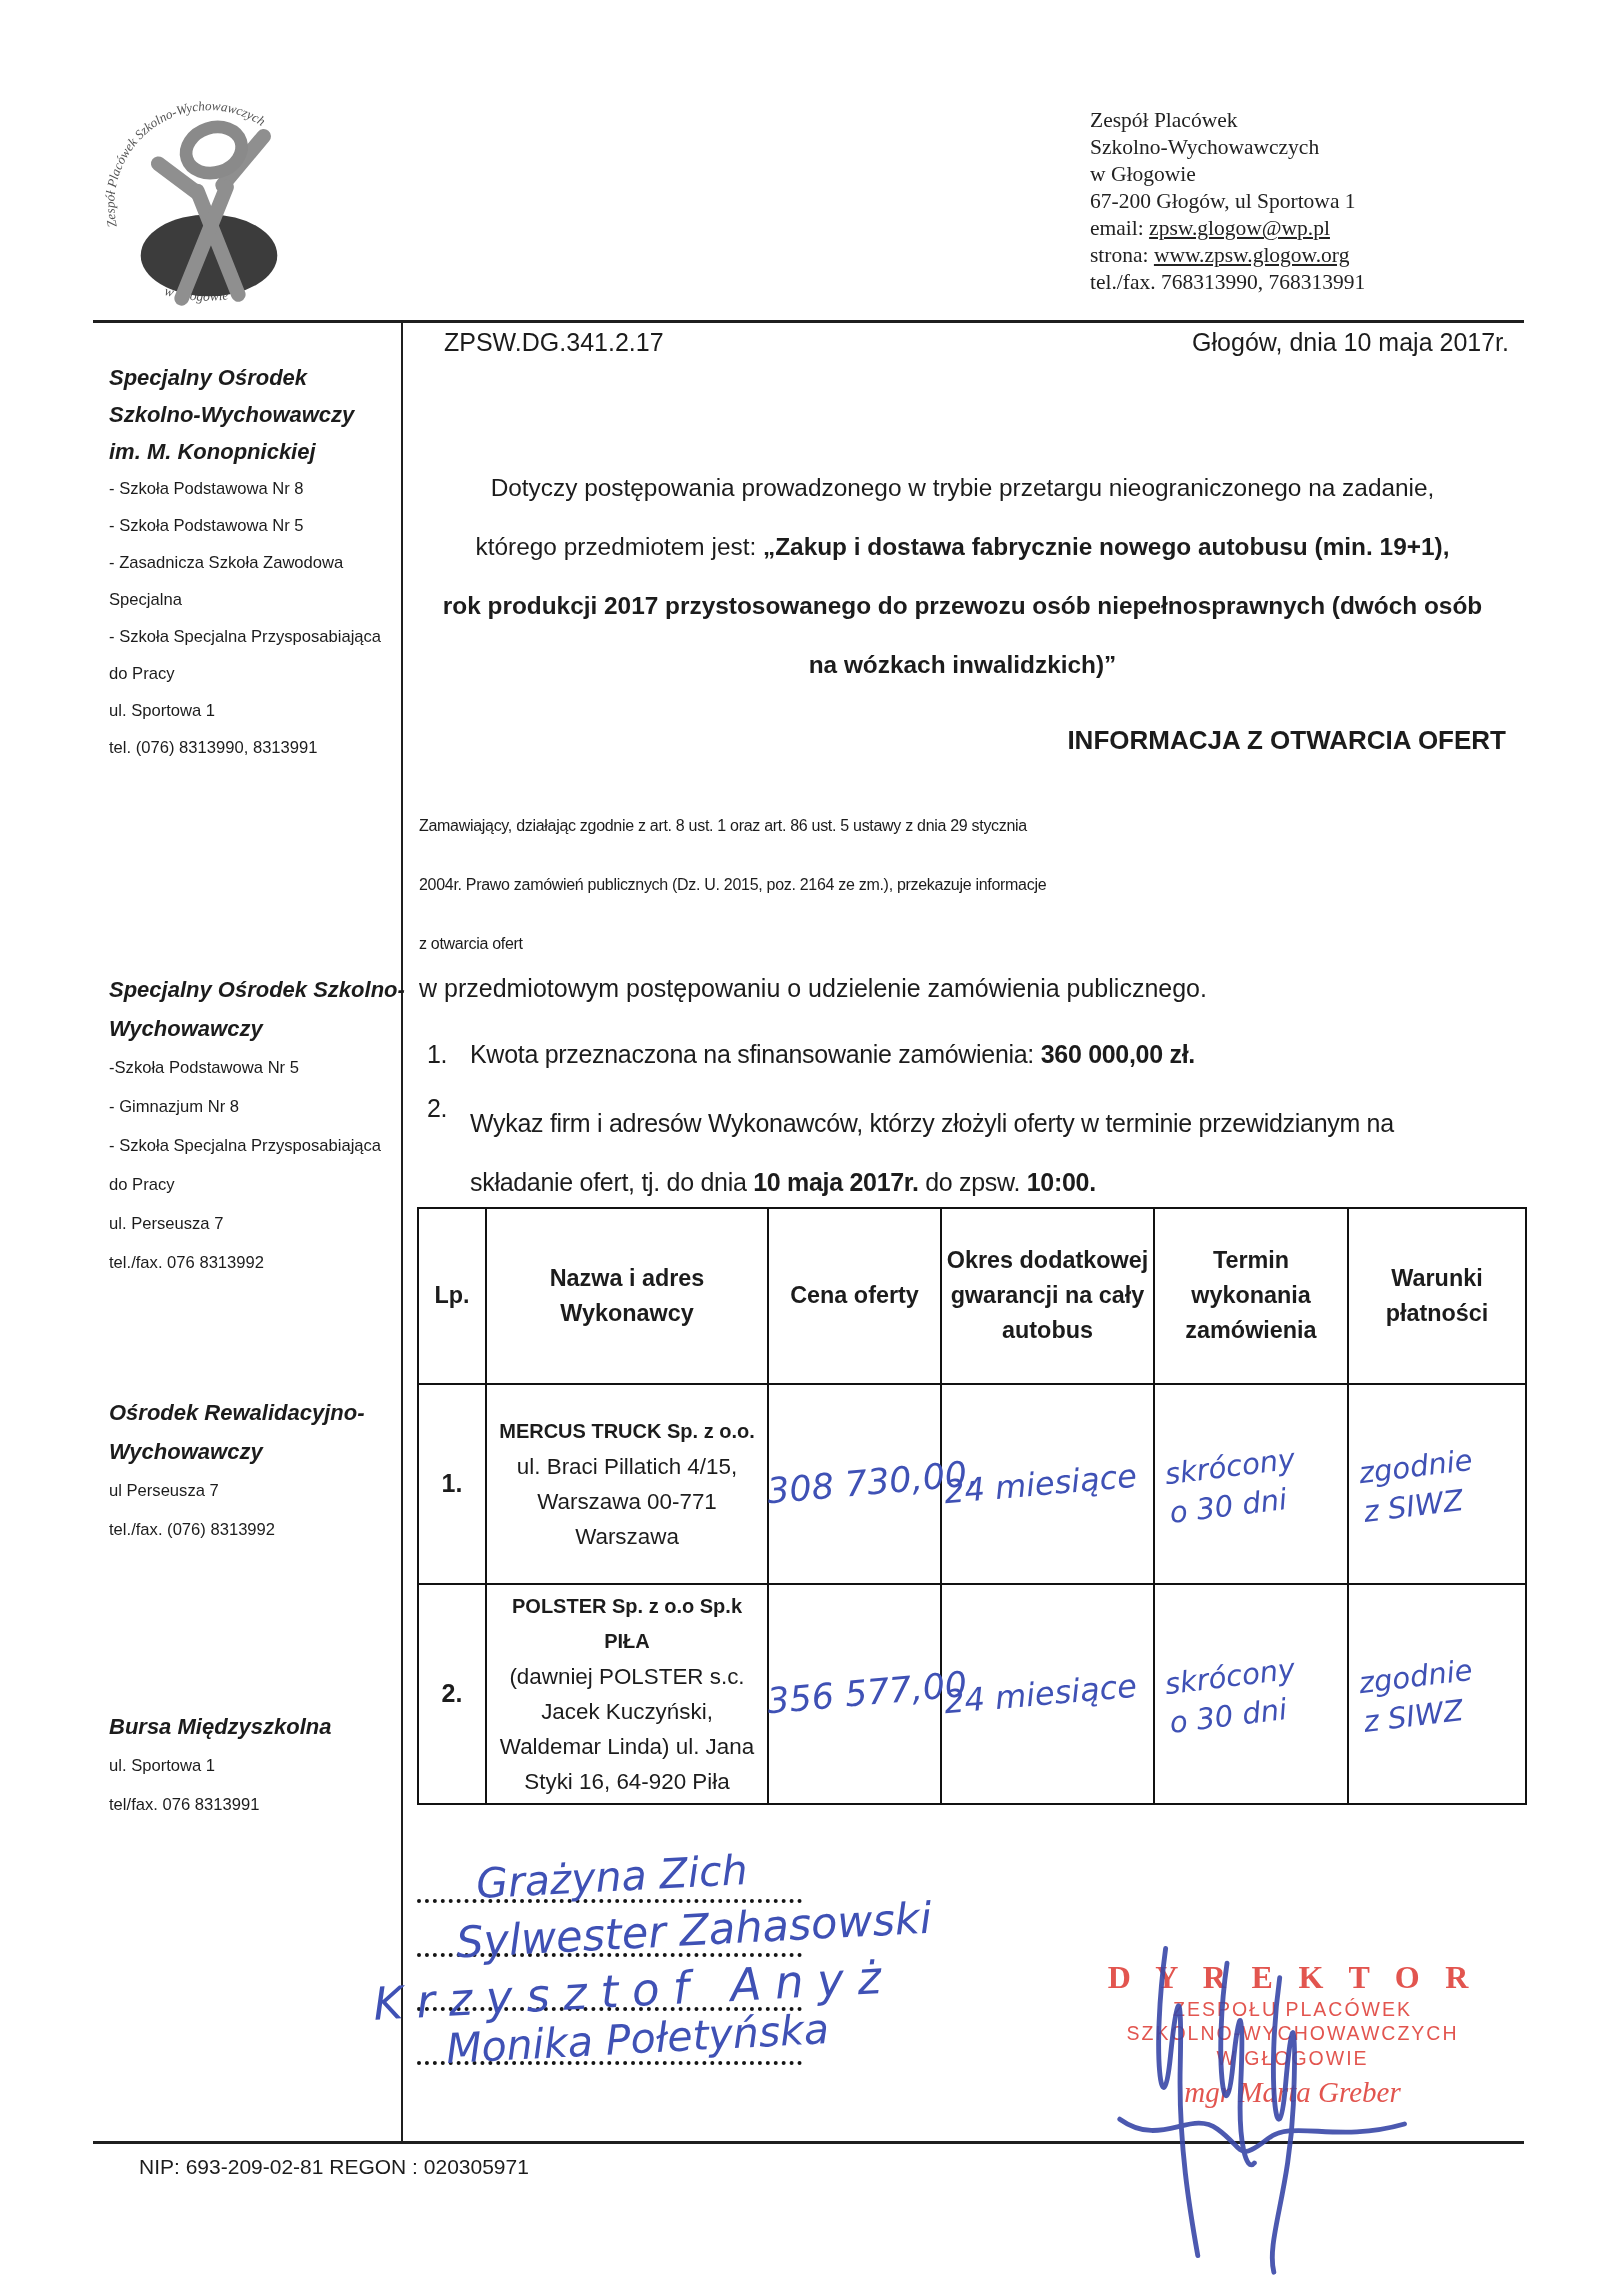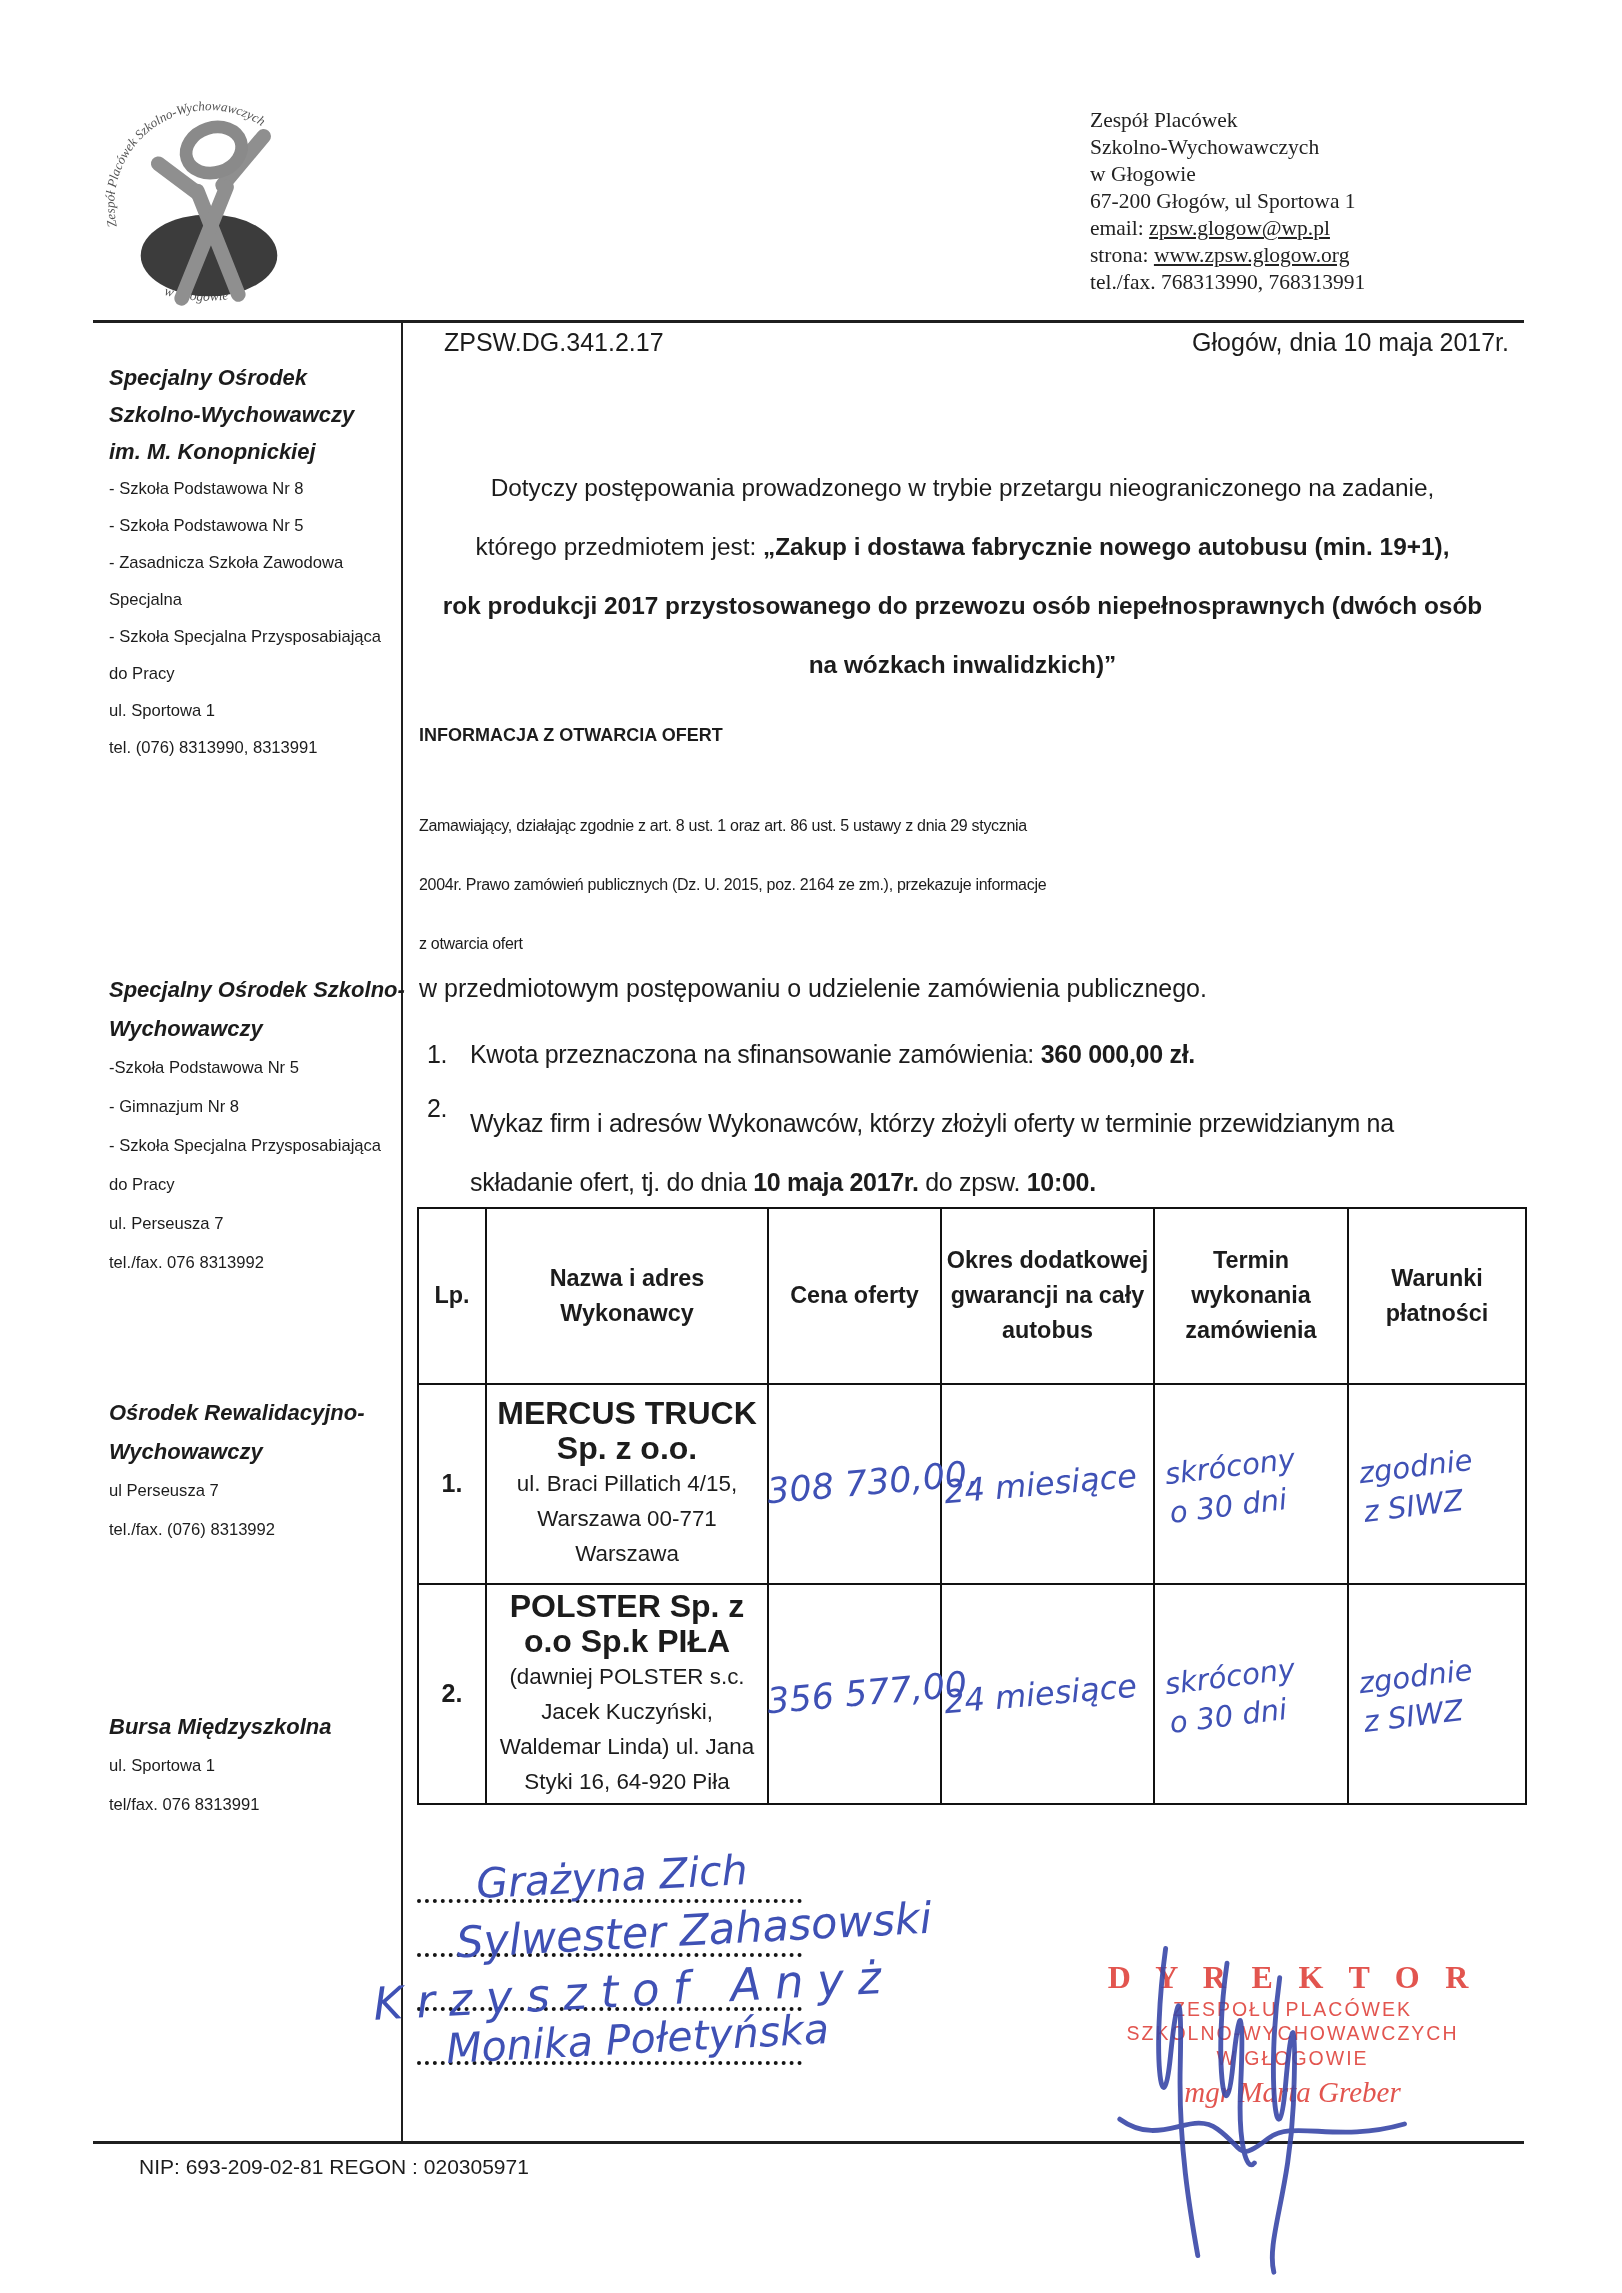--- a/index.html
+++ b/index.html
@@ -21,39 +21,39 @@
   .sb .t{font-weight:bold; font-style:italic; font-size:22px; line-height:37px; white-space:nowrap;}
   .sb .l{line-height:37px; white-space:nowrap;}
   #sb1{top:359px;} #sb1 .t,#sb1 .l{line-height:37px;}
   #sb2{top:970px;}  #sb2 .t,#sb2 .l{line-height:39px;}
   #sb3{top:1393px;} #sb3 .t,#sb3 .l{line-height:39px;}
   #sb4{top:1707px;} #sb4 .t,#sb4 .l{line-height:39px;}
   
   .refline{position:absolute; left:444px; top:328px; width:1065px; display:flex; justify-content:space-between; font-size:25px;}
   .subject{position:absolute; left:419px; top:458px; width:1087px; text-align:center; font-size:24.4px; line-height:59px;}
   .subject .b{font-weight:bold;}
-  .docheading{position:absolute; left:419px; top:725px; width:1087px; text-align:left; font-weight:bold; font-size:18px;}
+  .docheading{position:absolute; left:419px; top:725px; width:1087px; text-align:right; font-weight:bold; font-size:26px;}
   .para1{position:absolute; left:419px; top:796px; width:1107px; font-size:16px; line-height:59px; letter-spacing:-0.3px;}
   .para1 div{white-space:nowrap;}
   .para2{position:absolute; left:419px; top:974px; width:1107px; font-size:25px; white-space:nowrap;}
   .olist{position:absolute; left:427px; top:1040px; width:1107px; font-size:25px; letter-spacing:-0.3px;}
   .li{display:flex;}
   .li .num{width:43px; flex:0 0 43px;}
   .li1{margin-bottom:25px;}
   .li .b{font-weight:bold;}
   .li .cont{white-space:nowrap;}
   
   table.offers{position:absolute; left:417px; top:1207px; width:1108px; border-collapse:collapse; table-layout:fixed;}
   table.offers th, table.offers td{border:2.4px solid #111; padding:3.9px; vertical-align:middle; text-align:center; overflow:visible;}
   table.offers{border:2.9px solid #111;}
   table.offers th{font-size:23.4px; font-weight:bold; line-height:35px; height:166px;}
   tr.r1{height:200px;}
   td.lp{font-weight:bold; font-size:25px;}
   td.nm{font-size:22.4px; line-height:35px; padding:0 5.9px;}
-  td.nm .nb{font-weight:bold; font-size:32px;}
+  td.nm .nb{font-weight:bold; font-size:20px;}
   .hand{font-family:"DejaVu Sans", sans-serif; font-style:italic; color:#3f51b5; white-space:nowrap;}
   td .hw-price{font-size:35px; transform:rotate(-5deg); text-align:left; margin-left:-5.9px;}
   td .hw-war{font-size:32px; transform:rotate(-5deg); margin-left:-13.7px;}
   td .hw-2l{font-size:29px; line-height:39px; transform:rotate(-7deg); text-align:left; padding-left:7.8px;}
   
   .sigs{position:absolute; left:417px; top:1853px; width:683px;}
   .sig-row{position:relative; width:385px; height:54px;}
   .sig-line{position:absolute; left:0; bottom:3.9px; width:385px; border-bottom:4.9px dotted #151515;}
   .sig-name{position:absolute; left:59px; bottom:5.9px; font-size:41px; transform:rotate(-3deg); z-index:2;}
   .sig-row:nth-child(2) .sig-name{left:39px; font-size:43px;}

